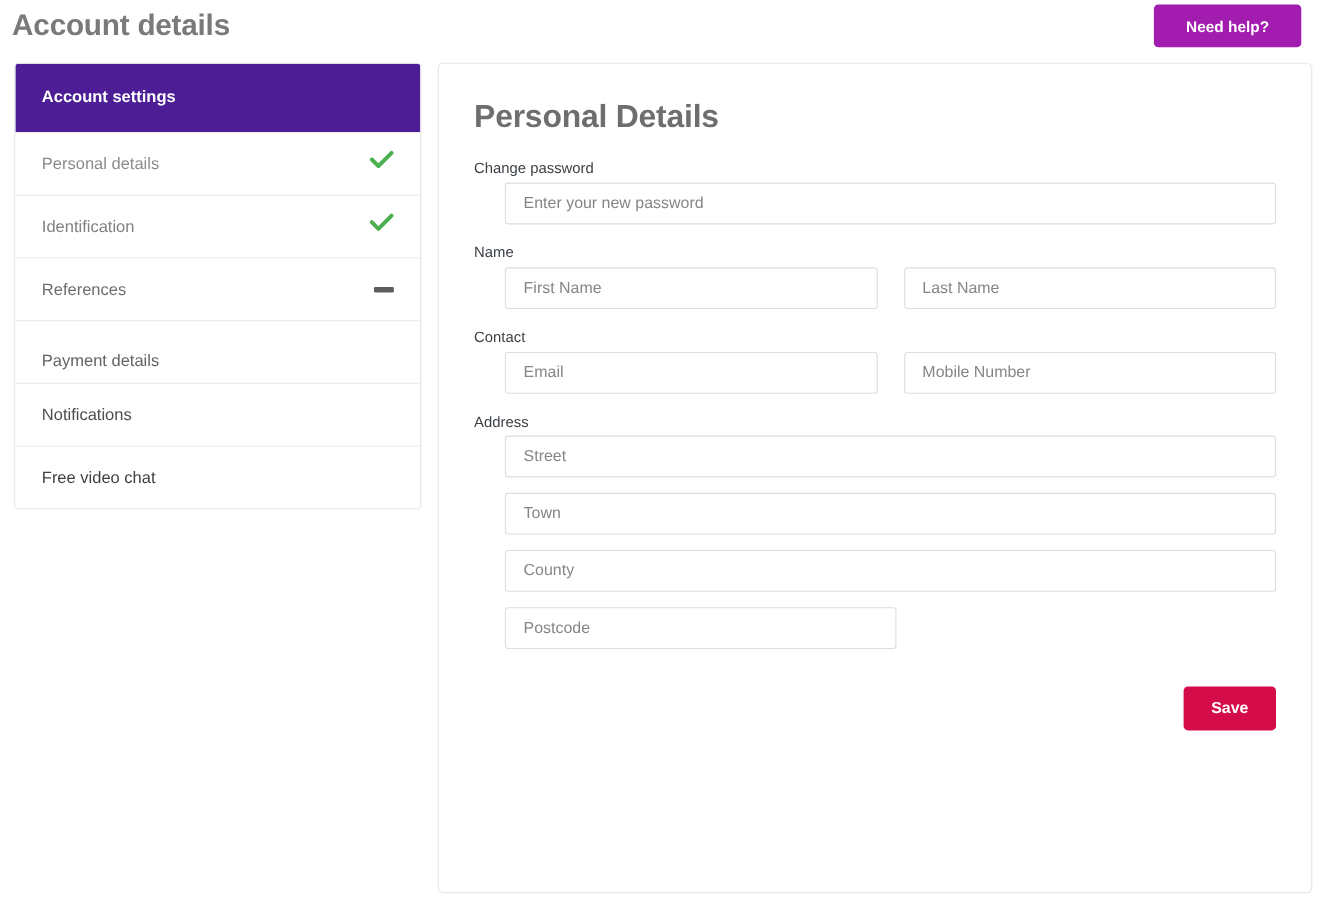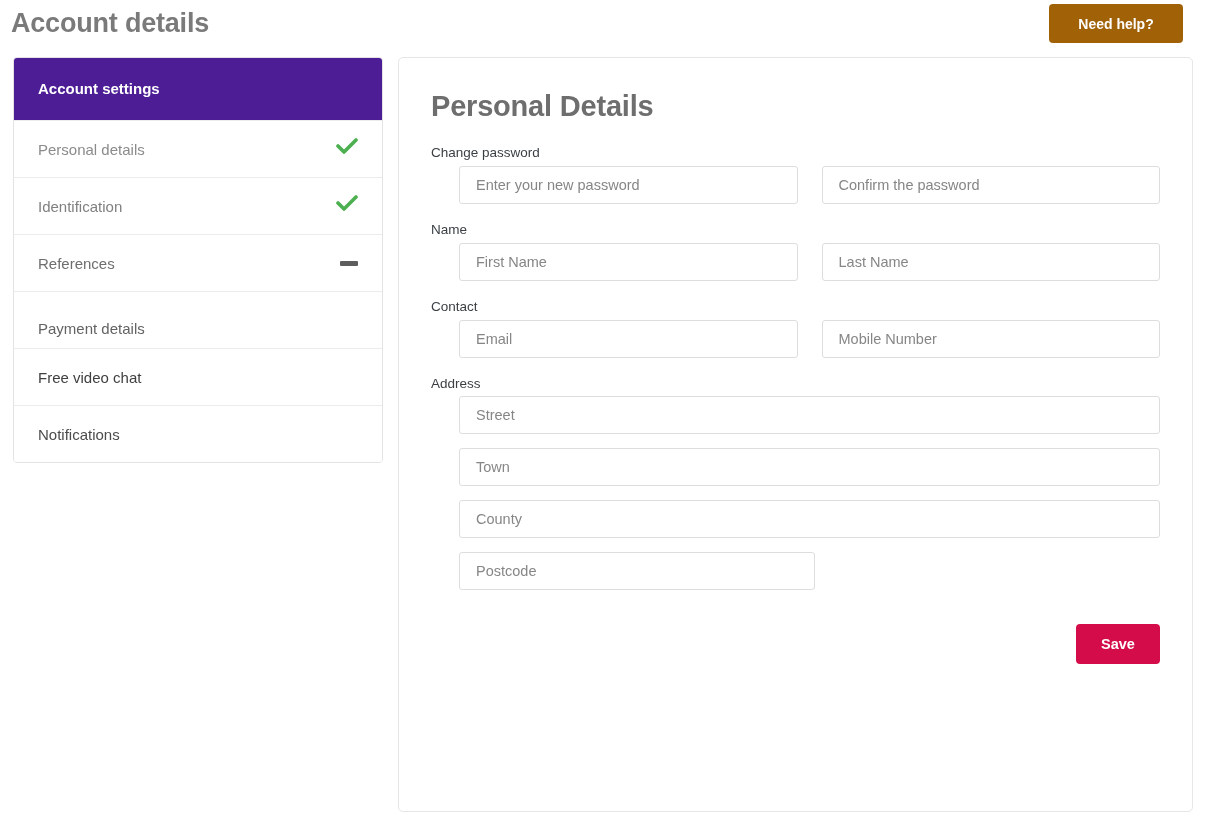--- a/index.html
+++ b/index.html
@@ -37,21 +37,21 @@
     color: #7a7a7a;
     letter-spacing: -0.2px;
     line-height: 34px;
   }
   .need-help-btn {
     position: absolute;
     right: 22px;
     top: 4px;
     width: 134px;
     height: 39px;
-    background: #a16207;
+    background: #a21caf;
     border: none;
     border-radius: 4px;
     color: #ffffff;
     font-family: "Liberation Sans", sans-serif;
     font-size: 14px;
     font-weight: bold;
     cursor: pointer;
     padding: 0;
   }
 
@@ -217,37 +217,36 @@
 
     <div class="sidebar-item si-3">
       <span class="label">References</span>
       <span class="dash-icon"></span>
     </div>
 
     <div class="sidebar-item si-4">
       <span class="label">Payment details</span>
     </div>
 
+    <div class="sidebar-item si-5">
+      <span class="label">Notifications</span>
+    </div>
+
     <div class="sidebar-item si-6">
       <span class="label">Free video chat</span>
-    </div>
-
-    <div class="sidebar-item si-5">
-      <span class="label">Notifications</span>
     </div>
   </div>
 
   <div class="main-panel">
     <h1 class="panel-title">Personal Details</h1>
 
     <div class="sec">
       <div class="field-label">Change password</div>
       <div class="row">
         <input class="txt" type="password" placeholder="Enter your new password" style="">
-        <input class="txt" type="password" placeholder="Confirm the password" style="">
       </div>
     </div>
 
     <div class="sec sec-head">
       <div class="field-label">Name</div>
       <div class="row">
         <input class="txt" type="text" placeholder="First Name" style="">
         <input class="txt" type="text" placeholder="Last Name" style="">
       </div>
     </div>

